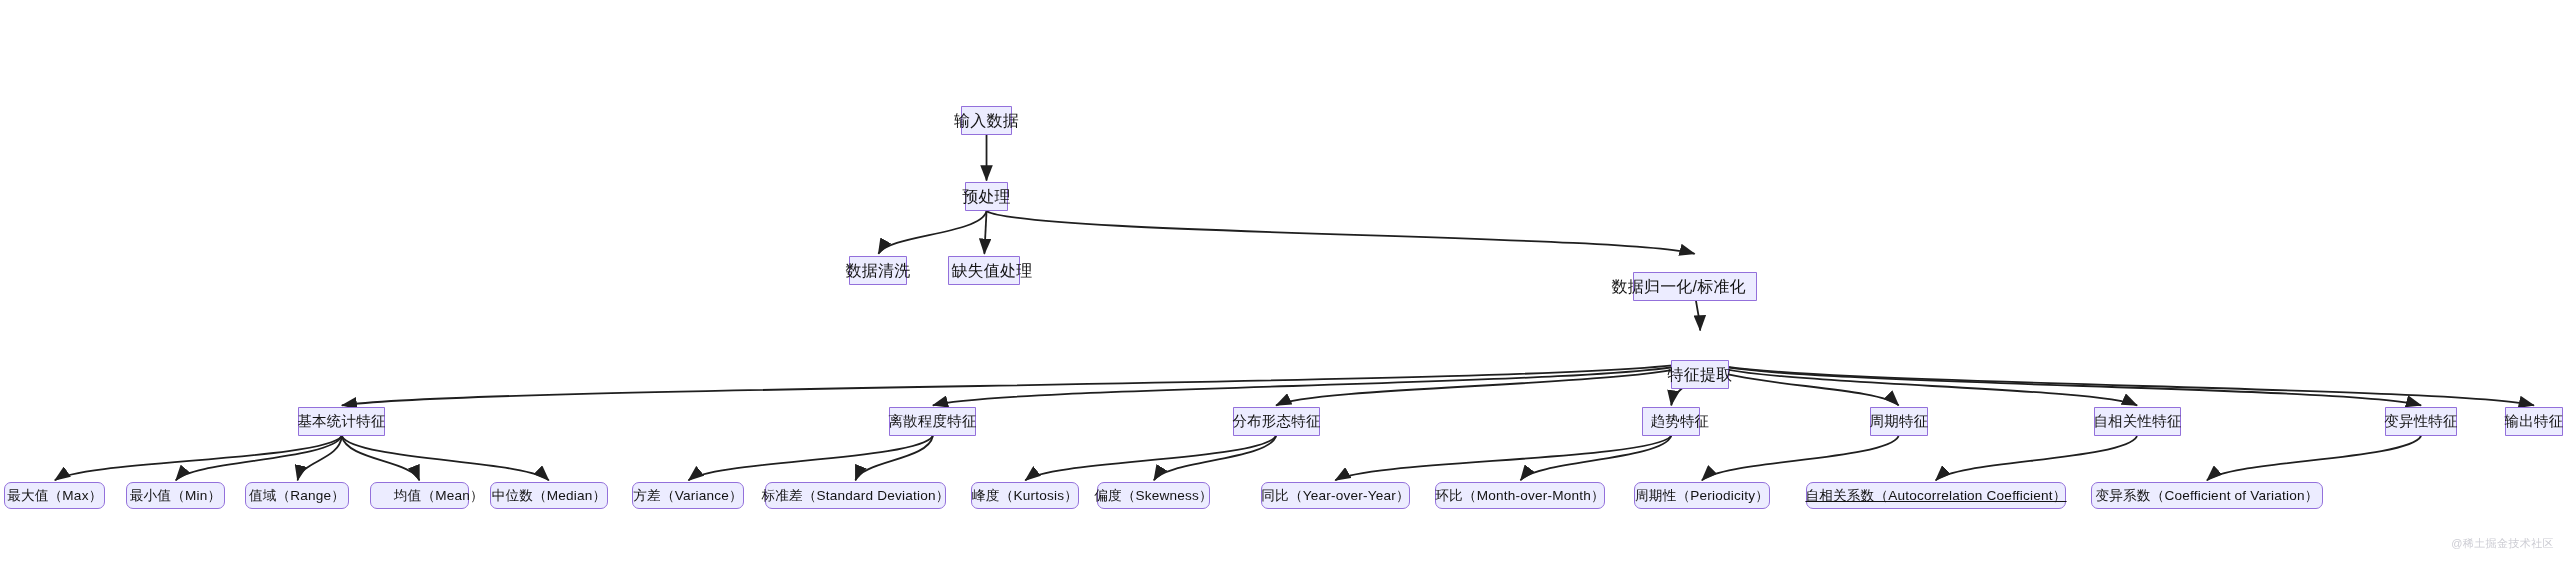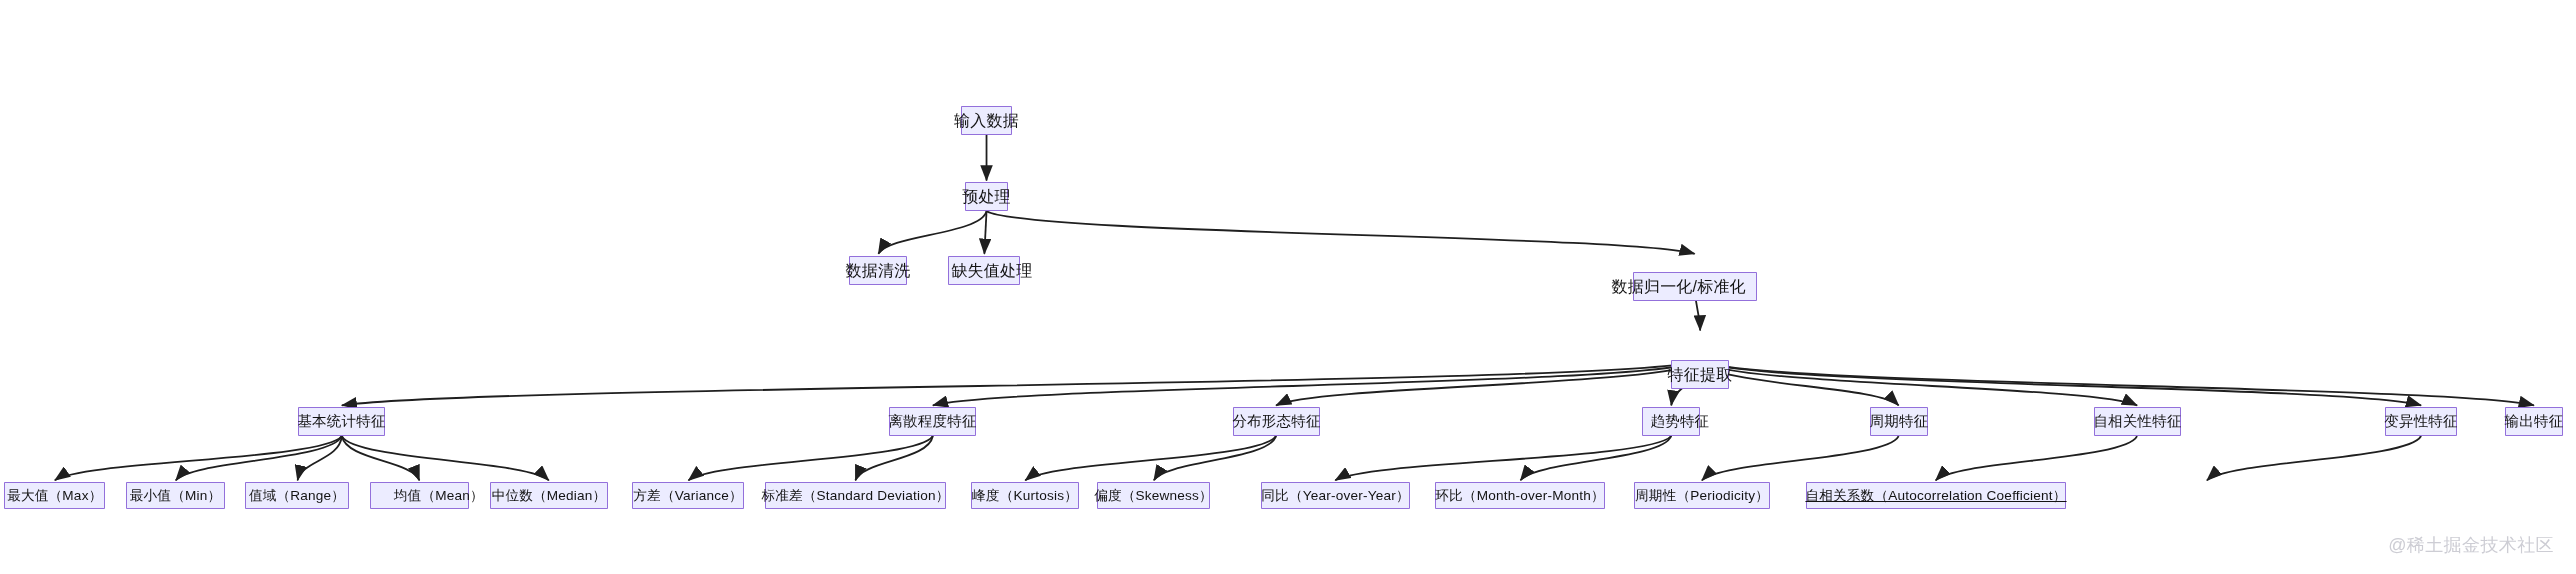--- a/index.html
+++ b/index.html
@@ -29,26 +29,26 @@
     color: #131313;
     display: flex;
     align-items: center;
     justify-content: center;
     white-space: nowrap;
     line-height: 1;
     letter-spacing: 0.2px;
   }
   .node.lvl-top    { font-size: 16px; height: 29px; padding: 0 10.2px; }
   .node.lvl-cat    { font-size: 14.5px; height: 29px; padding: 0 10.2px; }
-  .node.lvl-leaf   { font-size: 13.6px; height: 27px; padding: 0 9.4px; }
+  .node.lvl-leaf   { font-size: 13.6px; height: 27px; padding: 0 9.4px; border-radius: 7px; }
   .watermark {
     position: absolute;
     right: 22px;
-    bottom: 17px;
-    font-size: 18px;
+    bottom: 23px;
+    font-size: 11px;
     color: #cdcdd4;
     letter-spacing: 0.4px;
     white-space: nowrap;
     user-select: none;
     text-align: center;
   }
 </style>
 </head>
 <body>
 
@@ -192,17 +192,20 @@
     </div>
 
   <div class="node lvl-leaf" style="left: 1634px; top: 482px; width: 136px;">
       <span>周期性（Periodicity）</span>
     </div>
 
   <div class="node lvl-leaf" style="left: 1806px; top: 482px; width: 260px; text-decoration: underline;">
       <span>自相关系数（Autocorrelation Coefficient）</span>
     </div>
 
+  <div class="node lvl-leaf" style="left: 2091px; top: 482px; width: 232px;">
+      <span>变异系数（Coefficient of Variation）</span>
+    </div>
 
   <div class="watermark">@稀土掘金技术社区</div>
 
 </div>
 
 
 </body></html>

